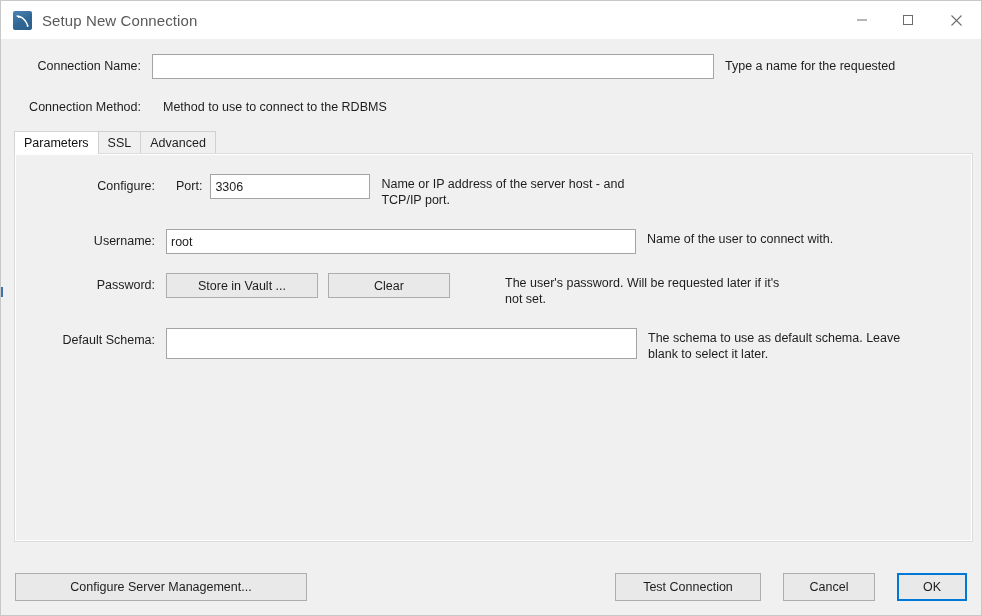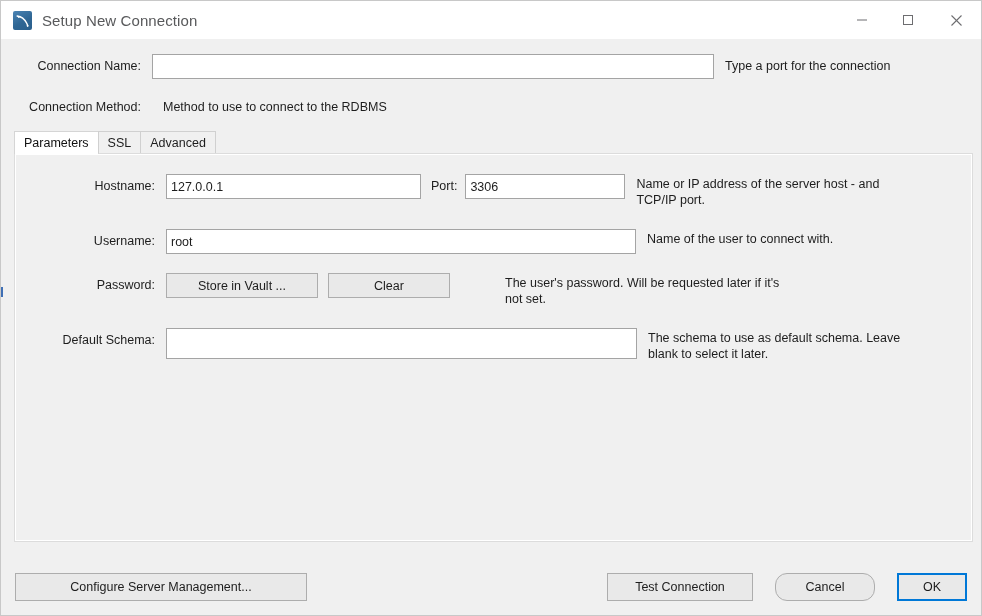--- a/index.html
+++ b/index.html
@@ -246,21 +246,21 @@
     font-size: 12.5px;
     color: #1d1d1d;
     display: inline-flex;
     align-items: center;
     justify-content: center;
     padding: 0 12px;
     white-space: nowrap;
   }
   .fbtn.wide { width: 292px; }
   .fbtn.mid  { width: 146px; }
-  .fbtn.sm   { width: 100px; border-radius: 12px; }
+  .fbtn.sm   { width: 92px; }
   .fbtn.ok {
     width: 70px;
     border: 2px solid #0078d7;
     background: #e9e9e9;
   }
   .gap22 { width: 22px; flex: 0 0 auto; }
 
   .edge-mark {
     position: absolute;
     left: 0;
@@ -305,21 +305,21 @@
     </div>
   </div>
 
   <div class="content">
 
     <div class="edge-mark"></div>
 
     <div class="toprow r1">
       <div class="lbl-right">Connection Name:</div>
       <input class="txtbox" style="width: 562px;" value="">
-      <div class="hint">Type a port for the connection</div>
+      <div class="hint">Type a name for the requested</div>
     </div>
 
     <div class="toprow r2">
       <div class="lbl-right">Connection Method:</div>
       <div class="hint">Method to use to connect to the RDBMS</div>
     </div>
 
     <div class="tabstrip">
       <div class="tab active">
         <span>Parameters</span>
@@ -328,22 +328,21 @@
         <span>SSL</span>
       </div>
       <div class="tab">
         <span>Advanced</span>
       </div>
     </div>
 
     <div class="tabpanel">
 
       <div class="prow" style="margin-top:20px;">
-        <div class="plbl">Hostname:</div>
-        <input class="txtbox" style="width: 255px;" value="127.0.0.1">
+        <div class="plbl">Configure:</div>
         <div style="width:10px;flex:0 0 auto;"></div>
         <div style="line-height:25px;font-size:12.5px;flex:0 0 auto;padding-right:8px;">Port:</div>
         <input class="txtbox" style="width: 160px;" value="3306">
         <div class="phint">Name or IP address of the server host - and
 TCP/IP port.</div>
       </div>
 
       <div class="prow" style="margin-top:21px;">
         <div class="plbl">Username:</div>
         <input class="txtbox" style="width: 470px;" value="root">

